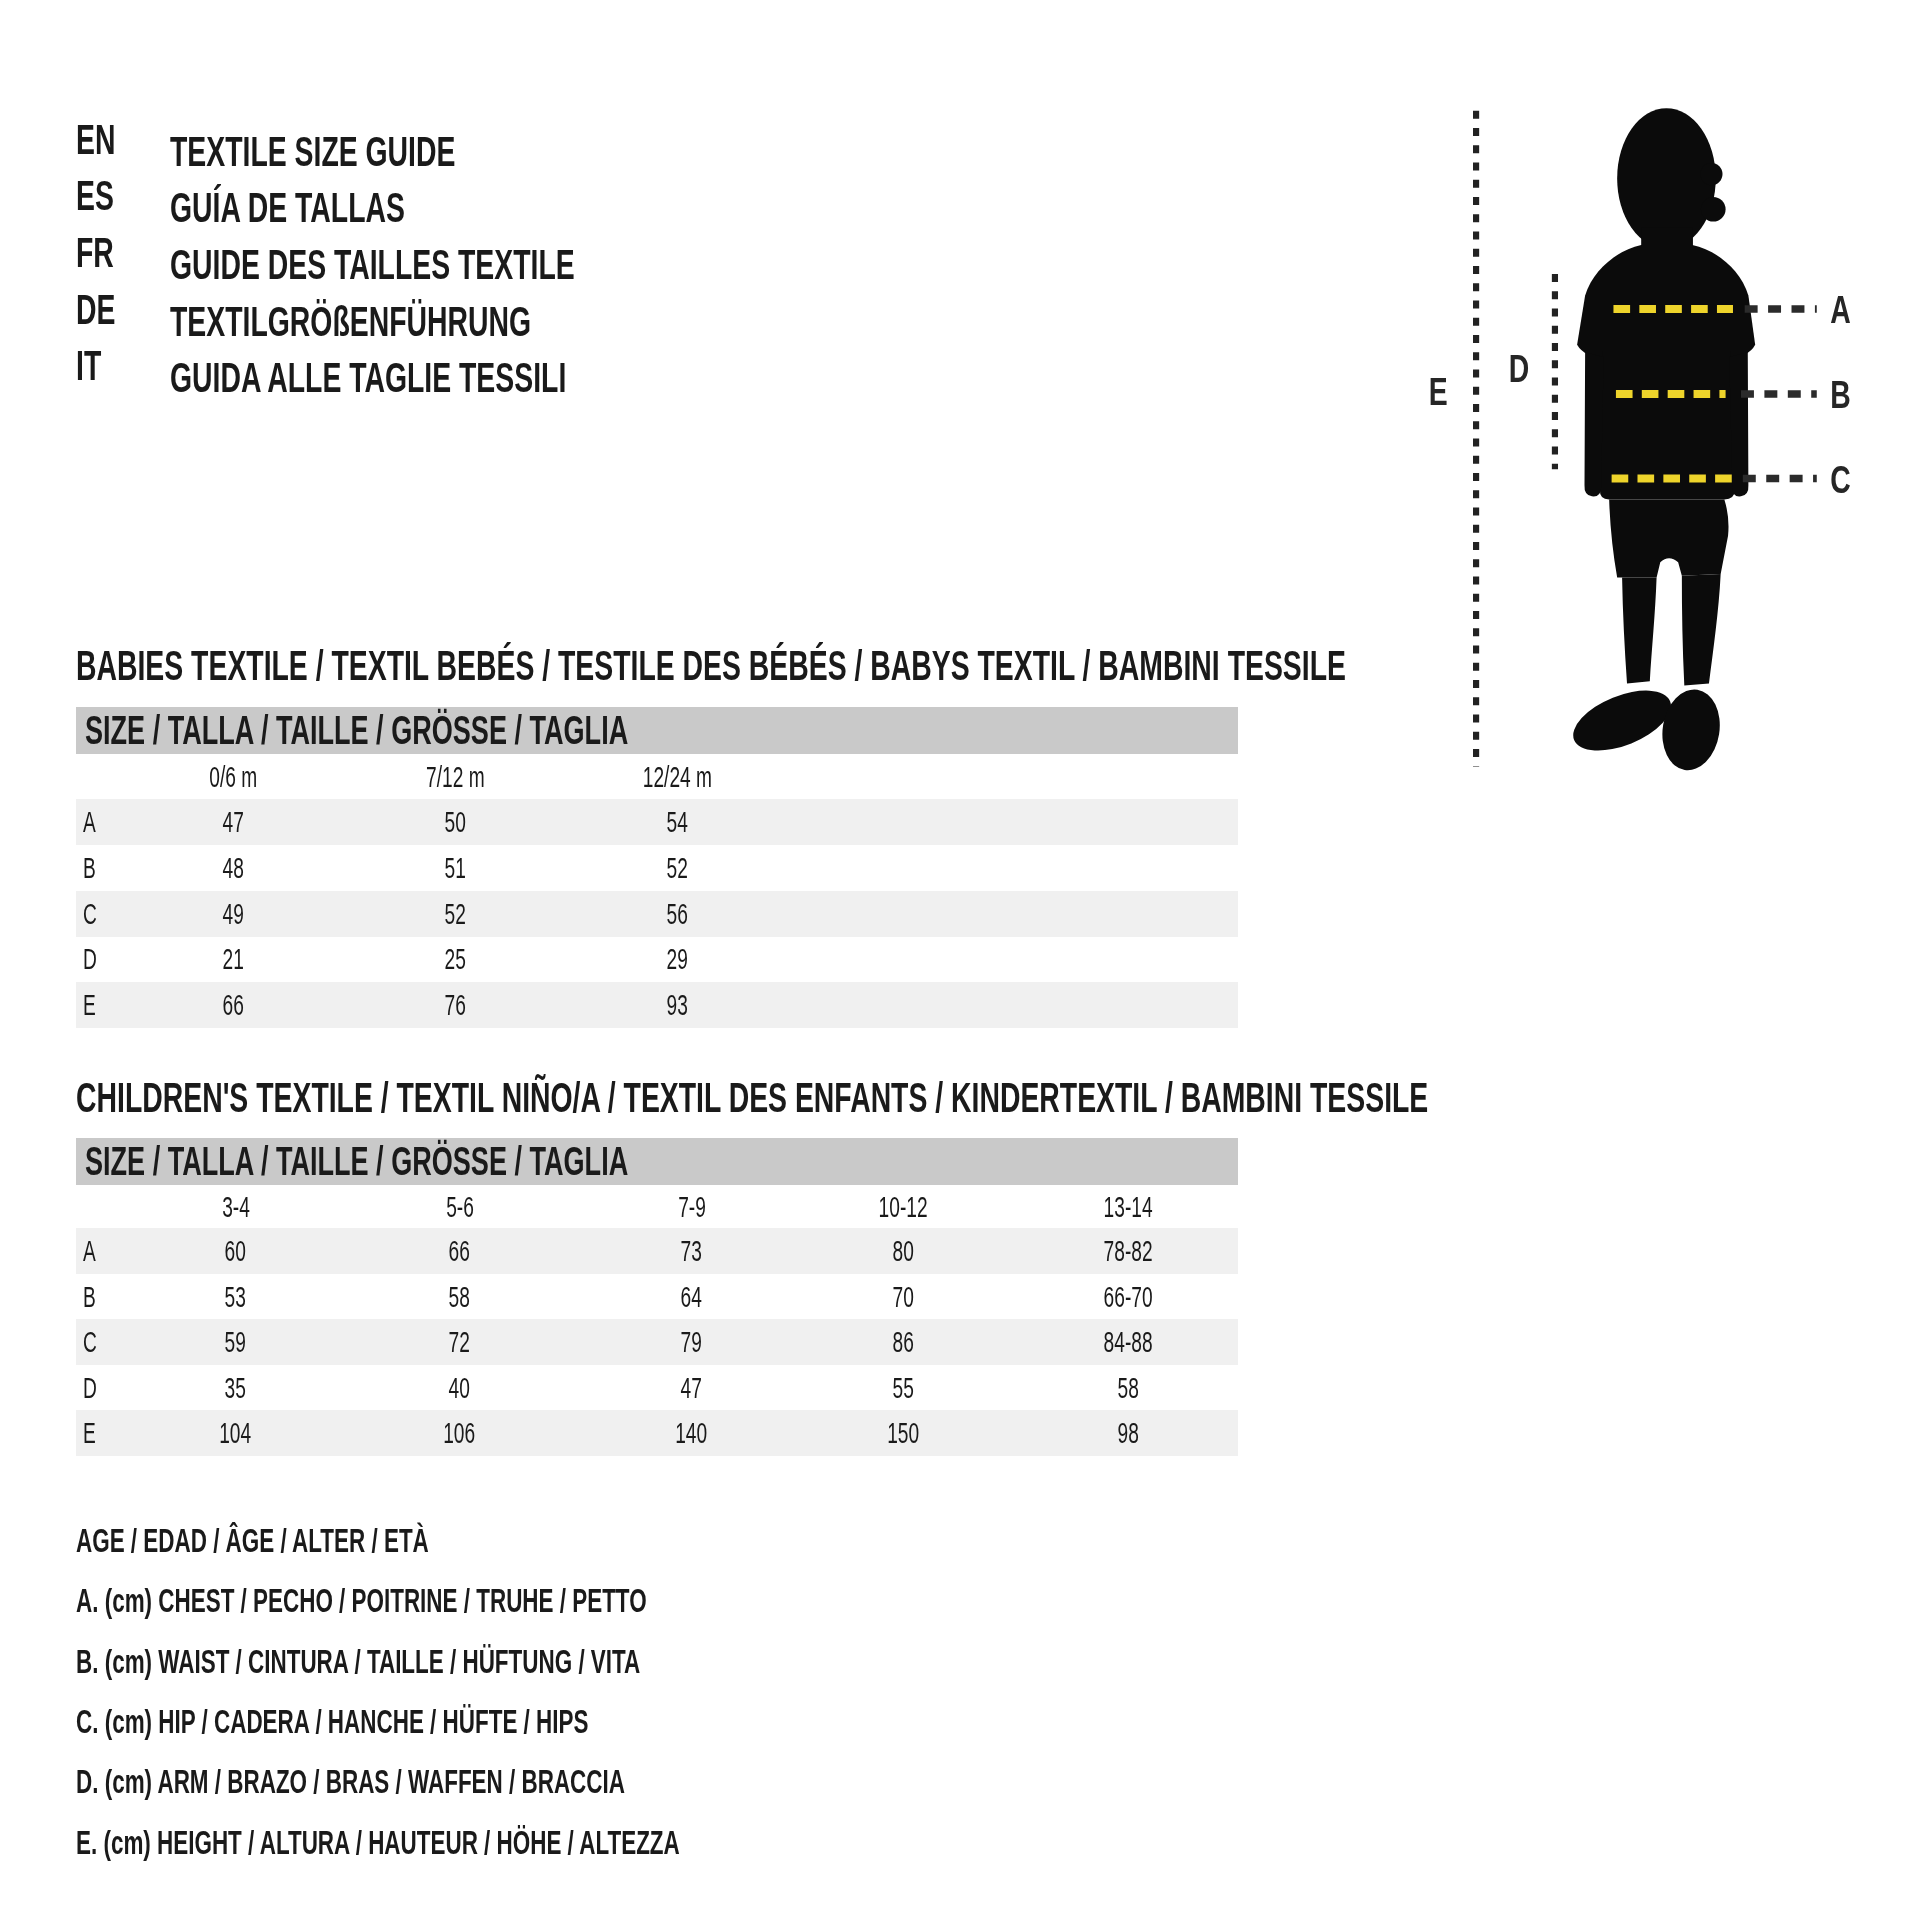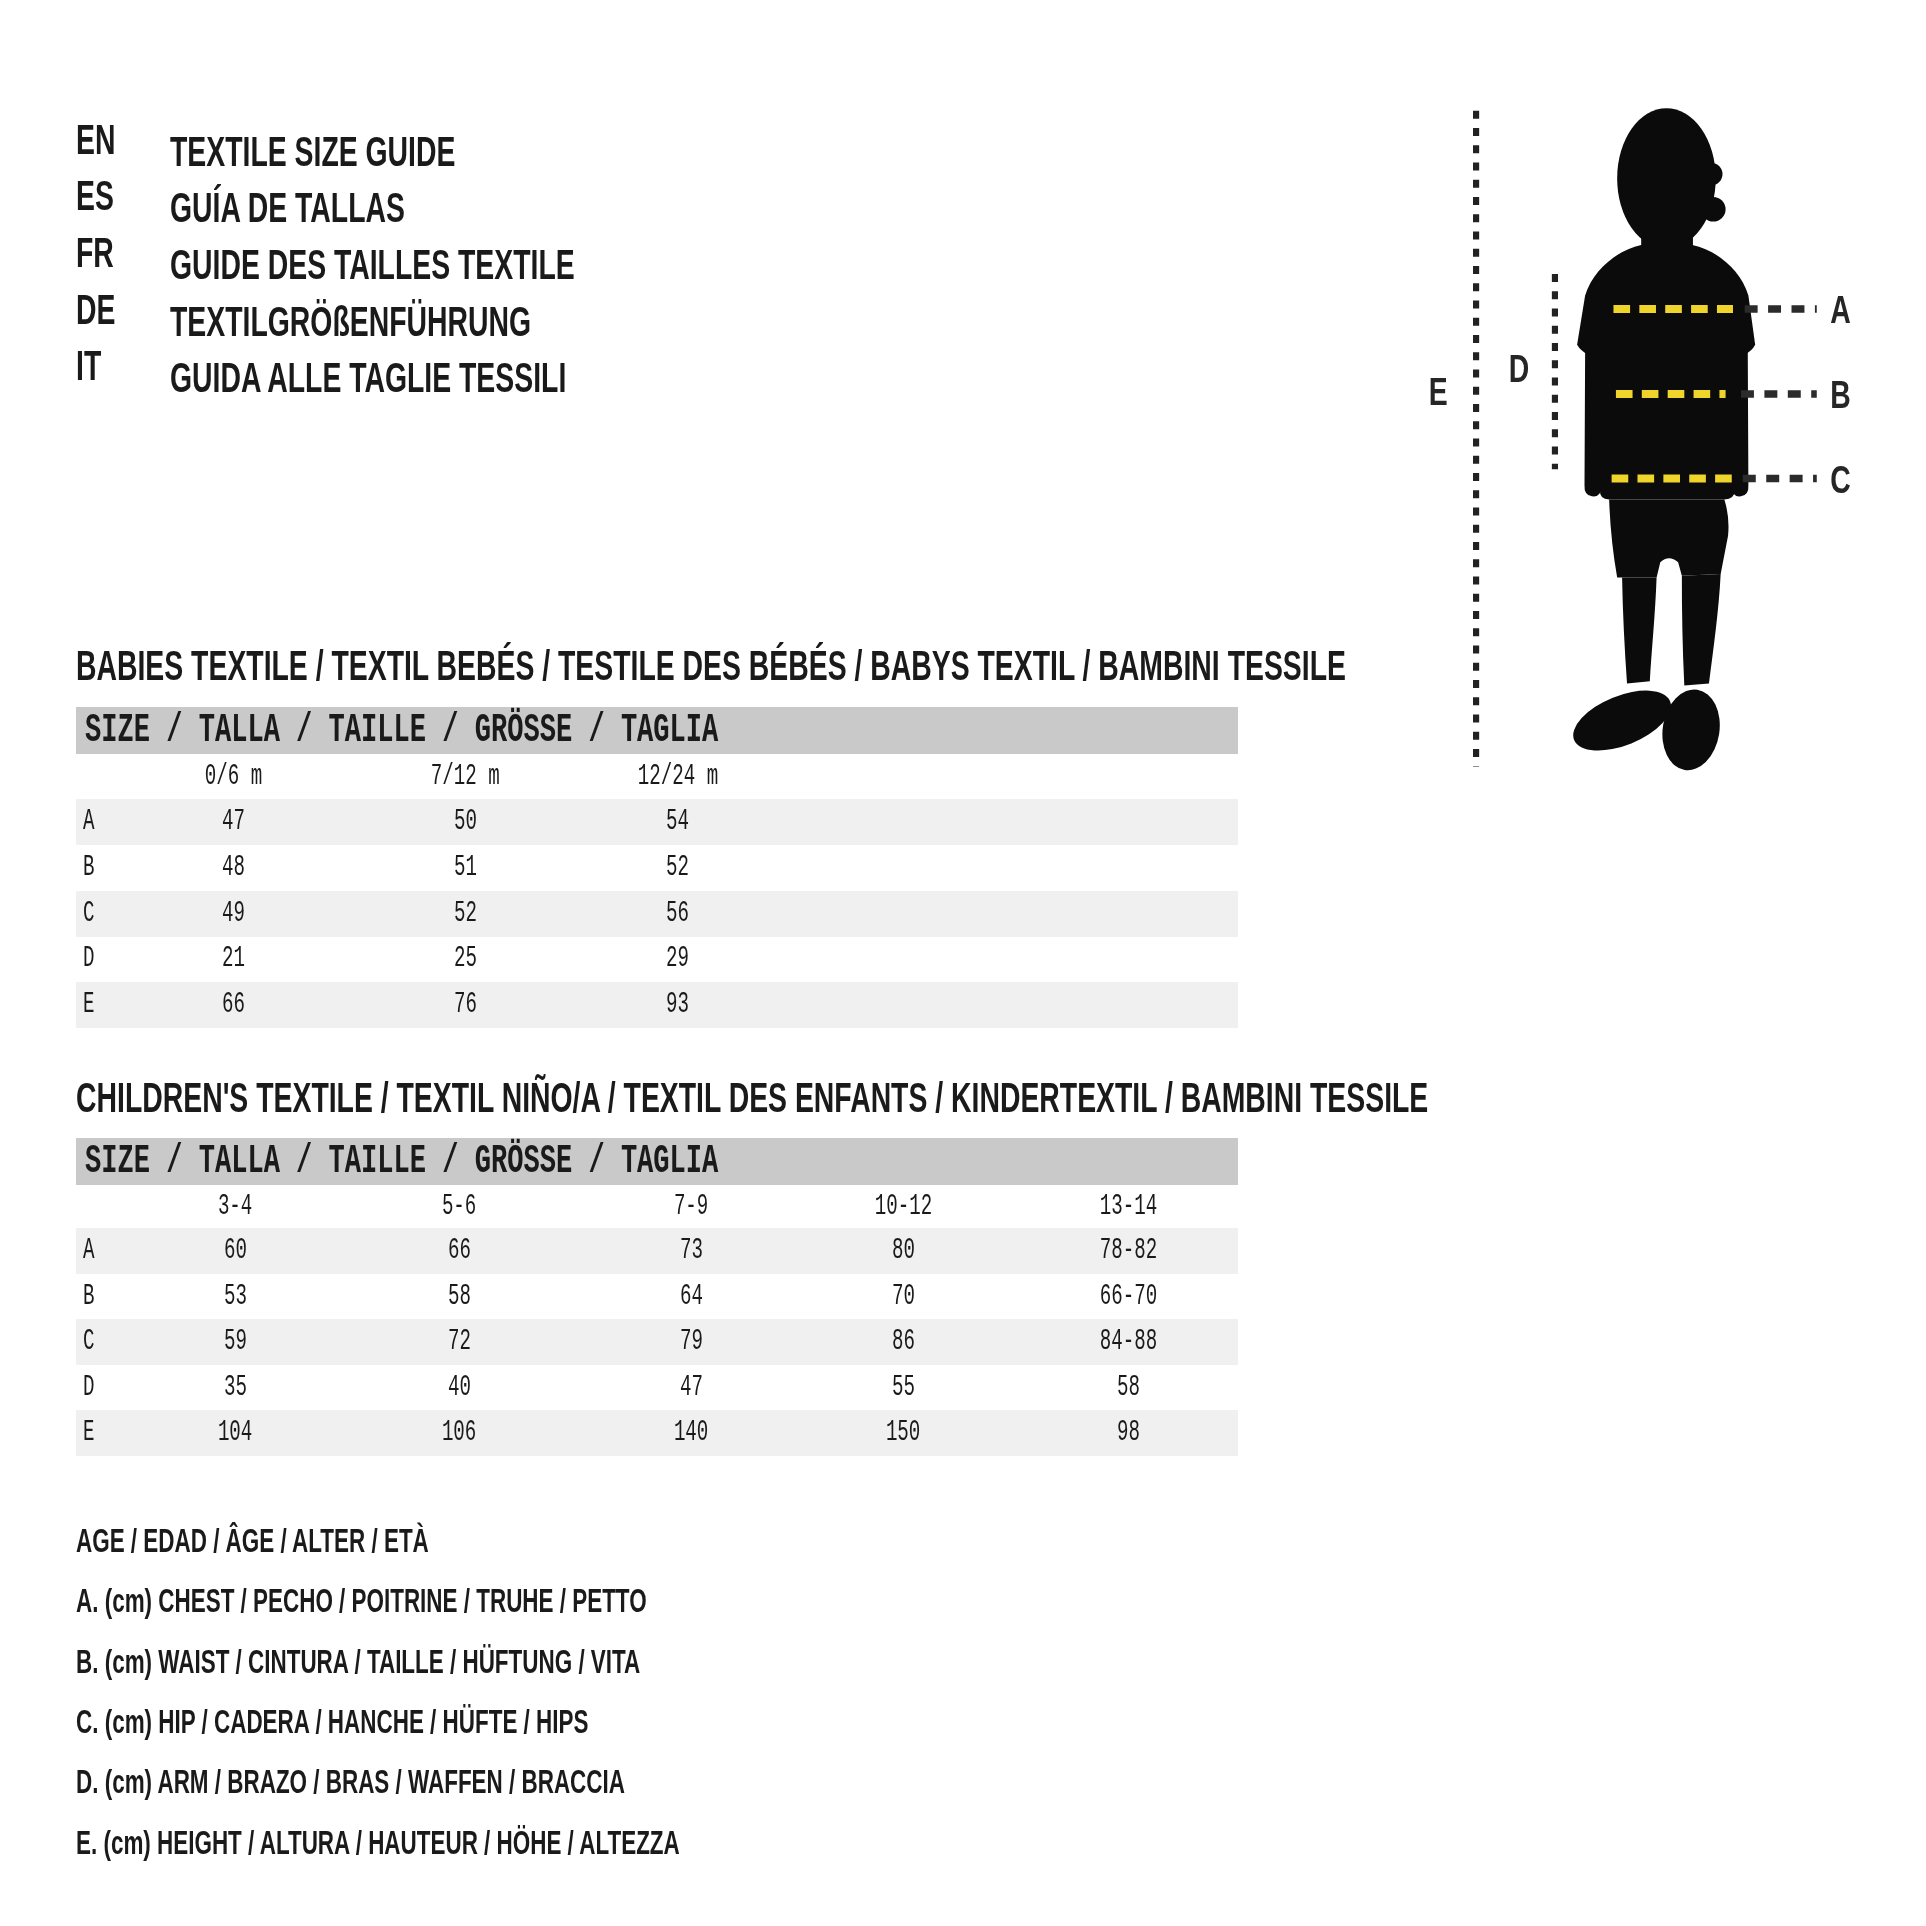--- a/index.html
+++ b/index.html
@@ -12,28 +12,28 @@
 
   
   .lang-row{position:absolute;left:76px;height:57px;line-height:57px;font-size:43px;font-weight:700;}
   .lang-code{position:absolute;left:0;top:12px;height:57px;}
   .lang-title{position:absolute;left:94px;top:0;height:57px;margin-top:24px;}
 
   
   .heading{position:absolute;left:76px;height:49px;line-height:49px;font-size:43px;font-weight:700;}
 
   
-  .tbl{position:absolute;left:76px;width:1162px;font-family:Liberation Mono, monospace;}
+  .tbl{position:absolute;left:76px;width:1162px;}
   .hbar{position:absolute;left:0;top:0;width:1162px;height:47px;background:#c9c9c9;font-size:41px;font-weight:700;line-height:47px;}
   .hbar .cond{margin-left:8.6px;}
   .trow{position:absolute;left:0;width:1162px;height:46px;line-height:46px;font-size:29px;font-weight:400;}
   .trow.stripe{background:#f0f0f0;}
   .rlabel{position:absolute;left:7.4px;top:0;height:46px;}
   .cell{position:absolute;top:0;width:209px;height:46px;text-align:center;}
-  .b0{left:53px}.b1{left:285px}.b2{left:497px}
+  .b0{left:53px}.b1{left:275px}.b2{left:497px}
   .d0{left:55px}.d1{left:279px}.d2{left:511px}.d3{left:723px}.d4{left:948px}
 
   
   .legend-line{position:absolute;left:76px;height:49px;line-height:49px;font-size:34px;font-weight:700;}
 
   
   .figure{position:absolute;left:1405px;top:86px;width:481px;height:690px;}
   .figure text{font-family:"Liberation Sans",sans-serif;font-weight:700;font-size:64px;fill:#262626;}
 </style>
 </head>

